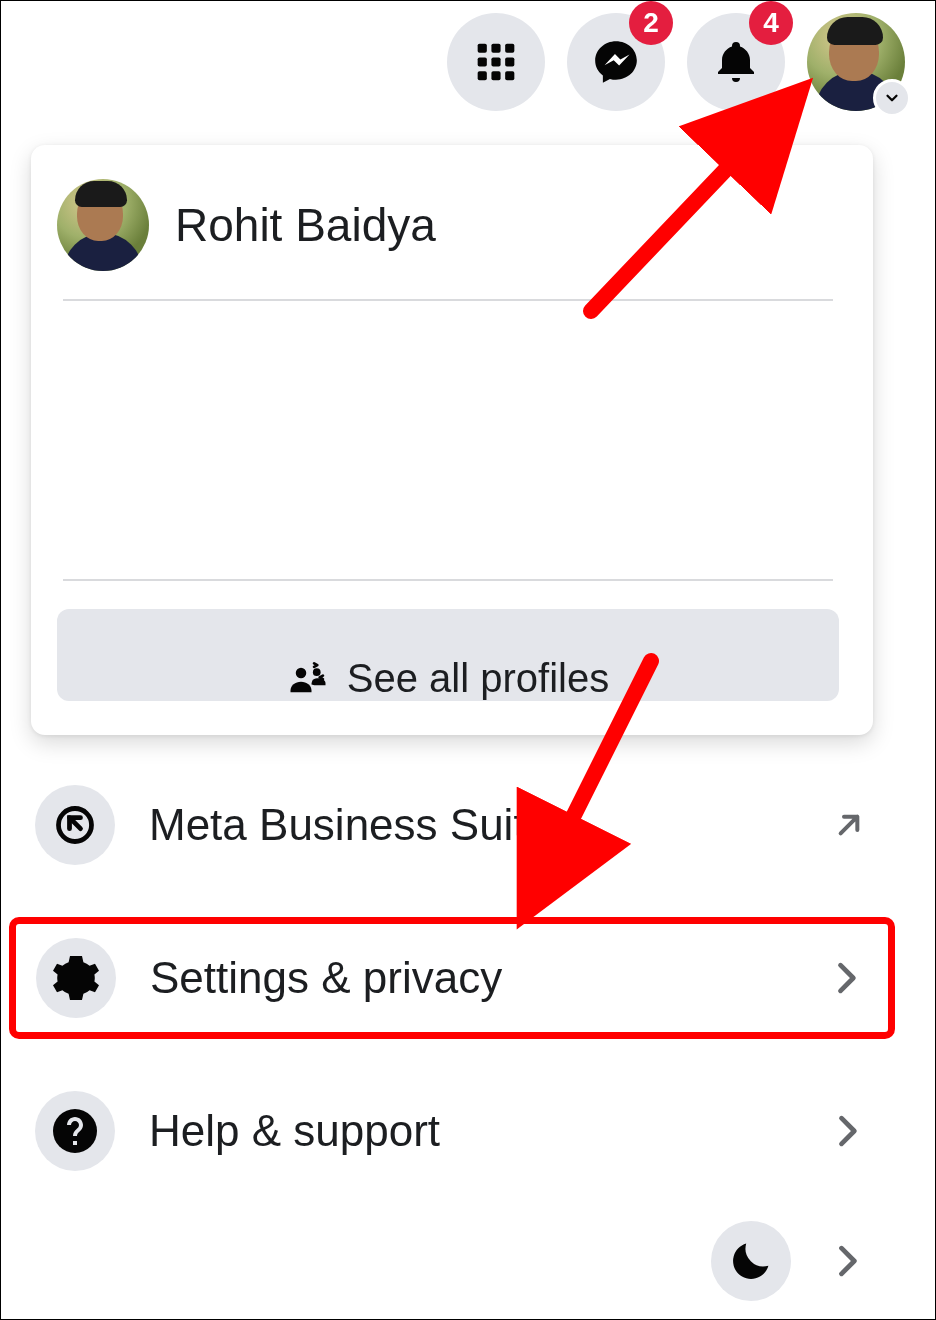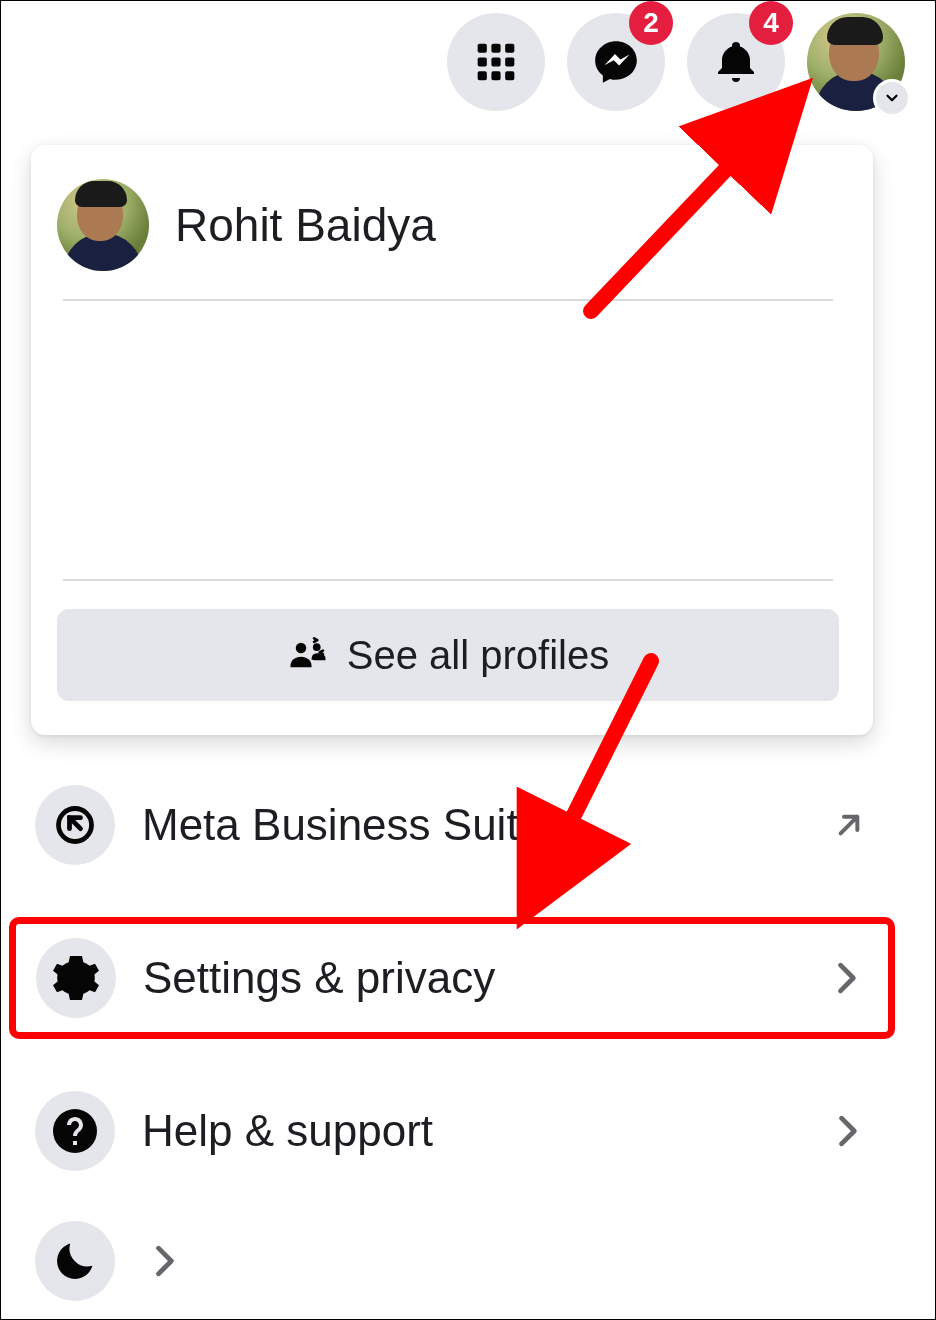--- a/index.html
+++ b/index.html
@@ -121,34 +121,35 @@
       border-top: 2px solid #d9dadd;
       margin: 0 6px;
     }
     .spacer-block { height: 278px; }
     .see-all {
       margin-top: 28px;
       background: #e4e6eb;
       border-radius: 12px;
       height: 92px;
       display: flex;
-      align-items: center;
+      align-items: flex-end;
       justify-content: center;
       gap: 18px;
       cursor: pointer;
     }
     .see-all-label { font-size: 40px; color: #1c1e21; font-weight: 500; }
     .menu-list { padding: 36px 8px 0 8px; }
     .menu-item {
       display: flex;
       align-items: center;
       padding: 14px 20px;
       cursor: pointer;
       border-radius: 12px;
-      gap: 27px;
+      gap: 34px;
+      justify-content: flex-end;
     }
     .menu-icon-wrap {
       width: 80px; height: 80px; border-radius: 50%;
       background: #e4e6eb;
       display: flex; align-items: center; justify-content: center;
       flex-shrink: 0;
     }
     .menu-label {
       font-size: 44px;
       color: #1c1e21;

